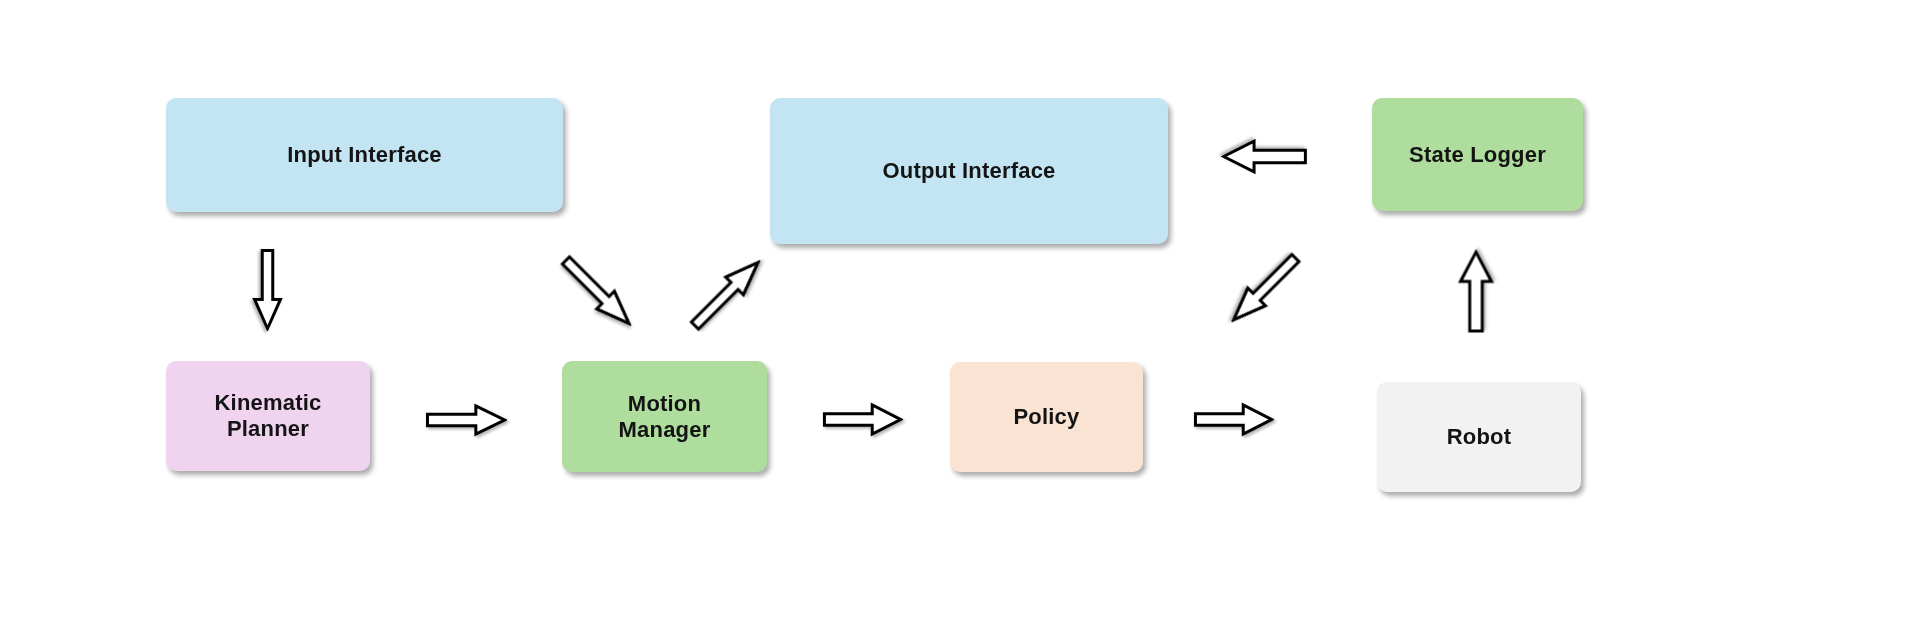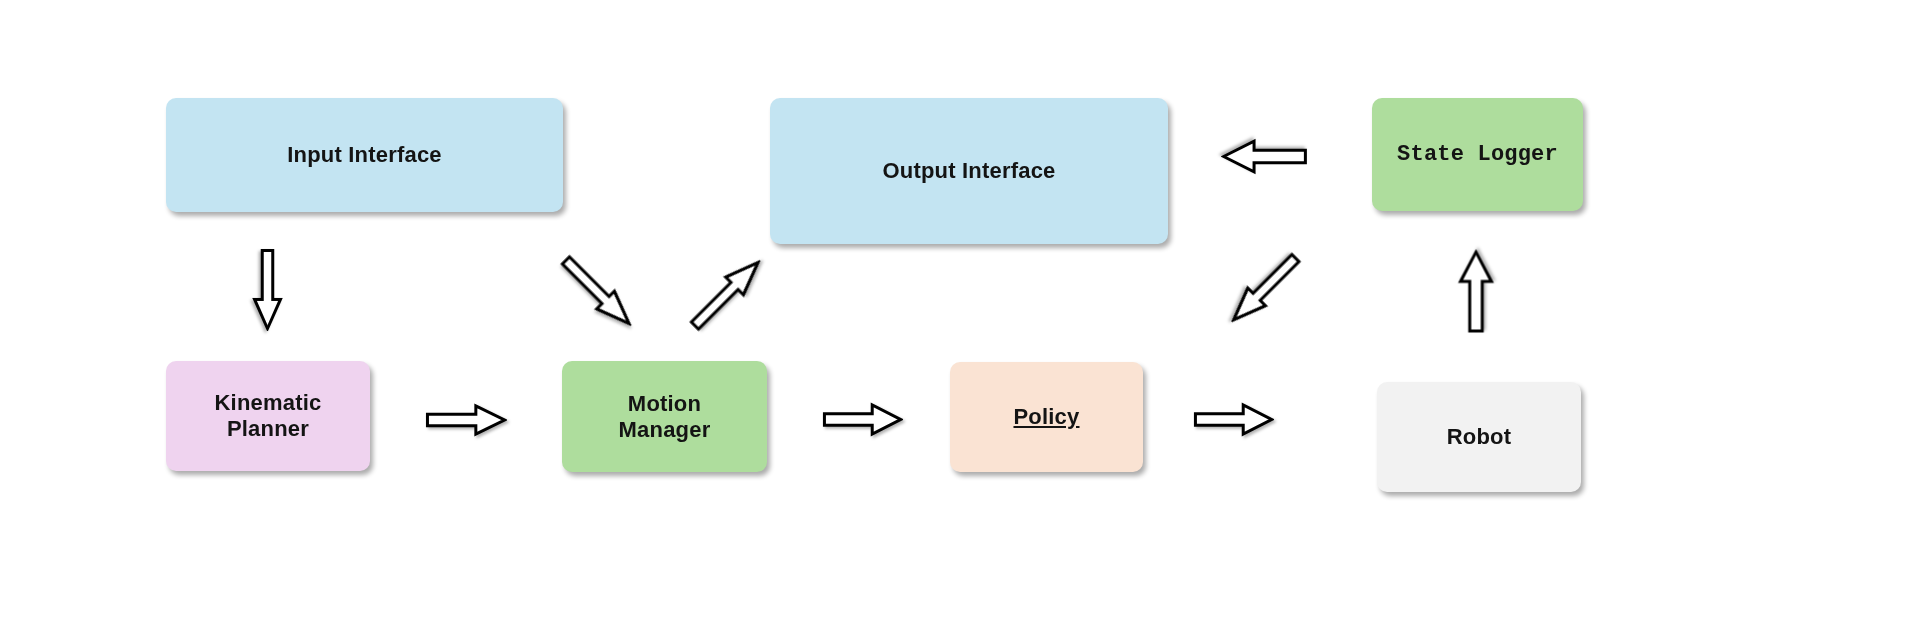--- a/index.html
+++ b/index.html
@@ -48,29 +48,29 @@
   <svg class="hidden-defs" aria-hidden="true">
     <defs>
       <polygon id="block-arrow" points="3,16 62,16 62,4 97,24 62,44 62,32 3,32" fill="#ffffff" stroke="#000000" stroke-width="3" stroke-linejoin="miter" vector-effect="non-scaling-stroke"></polygon>
     </defs>
   </svg>
 
   <div class="node" style="left: 166px; top: 98px; width: 397px; height: 114px; background-color: rgb(195, 228, 242);">Input Interface</div>
 
   <div class="node" style="left: 770px; top: 98px; width: 398px; height: 146px; background-color: rgb(195, 228, 242);">Output Interface</div>
 
-  <div class="node" style="left: 1372px; top: 98px; width: 211px; height: 113px; background-color: rgb(174, 221, 157); font-family: Liberation Mono, monospace;">State Logger</div>
+  <div class="node" style="left: 1372px; top: 98px; width: 211px; height: 113px; background-color: rgb(174, 221, 157);">State Logger</div>
 
   <div class="node" style="left: 166px; top: 361px; width: 204px; height: 110px; background-color: rgb(239, 211, 239);">Kinematic
 Planner</div>
 
   <div class="node" style="left: 562px; top: 361px; width: 205px; height: 111px; background-color: rgb(174, 221, 157);">Motion
 Manager</div>
 
-  <div class="node" style="left: 950px; top: 362px; width: 193px; height: 110px; background-color: rgb(250, 227, 211); text-decoration: underline;">Policy</div>
+  <div class="node" style="left: 950px; top: 362px; width: 193px; height: 110px; background-color: rgb(250, 227, 211);">Policy</div>
 
   <div class="node" style="left: 1377px; top: 382px; width: 204px; height: 110px; background-color: rgb(242, 242, 242);">Robot</div>
 
   <div class="arrow" style="left:226px; top:274px; width:83px; height:31px; transform:rotate(90deg);">
     <svg viewBox="0 0 100 48" preserveAspectRatio="none">
         <use href="#block-arrow"></use>
       </svg>
   </div>
 
   <div class="arrow" style="left:550px; top:277px; width:95px; height:30px; transform:rotate(45deg);">

